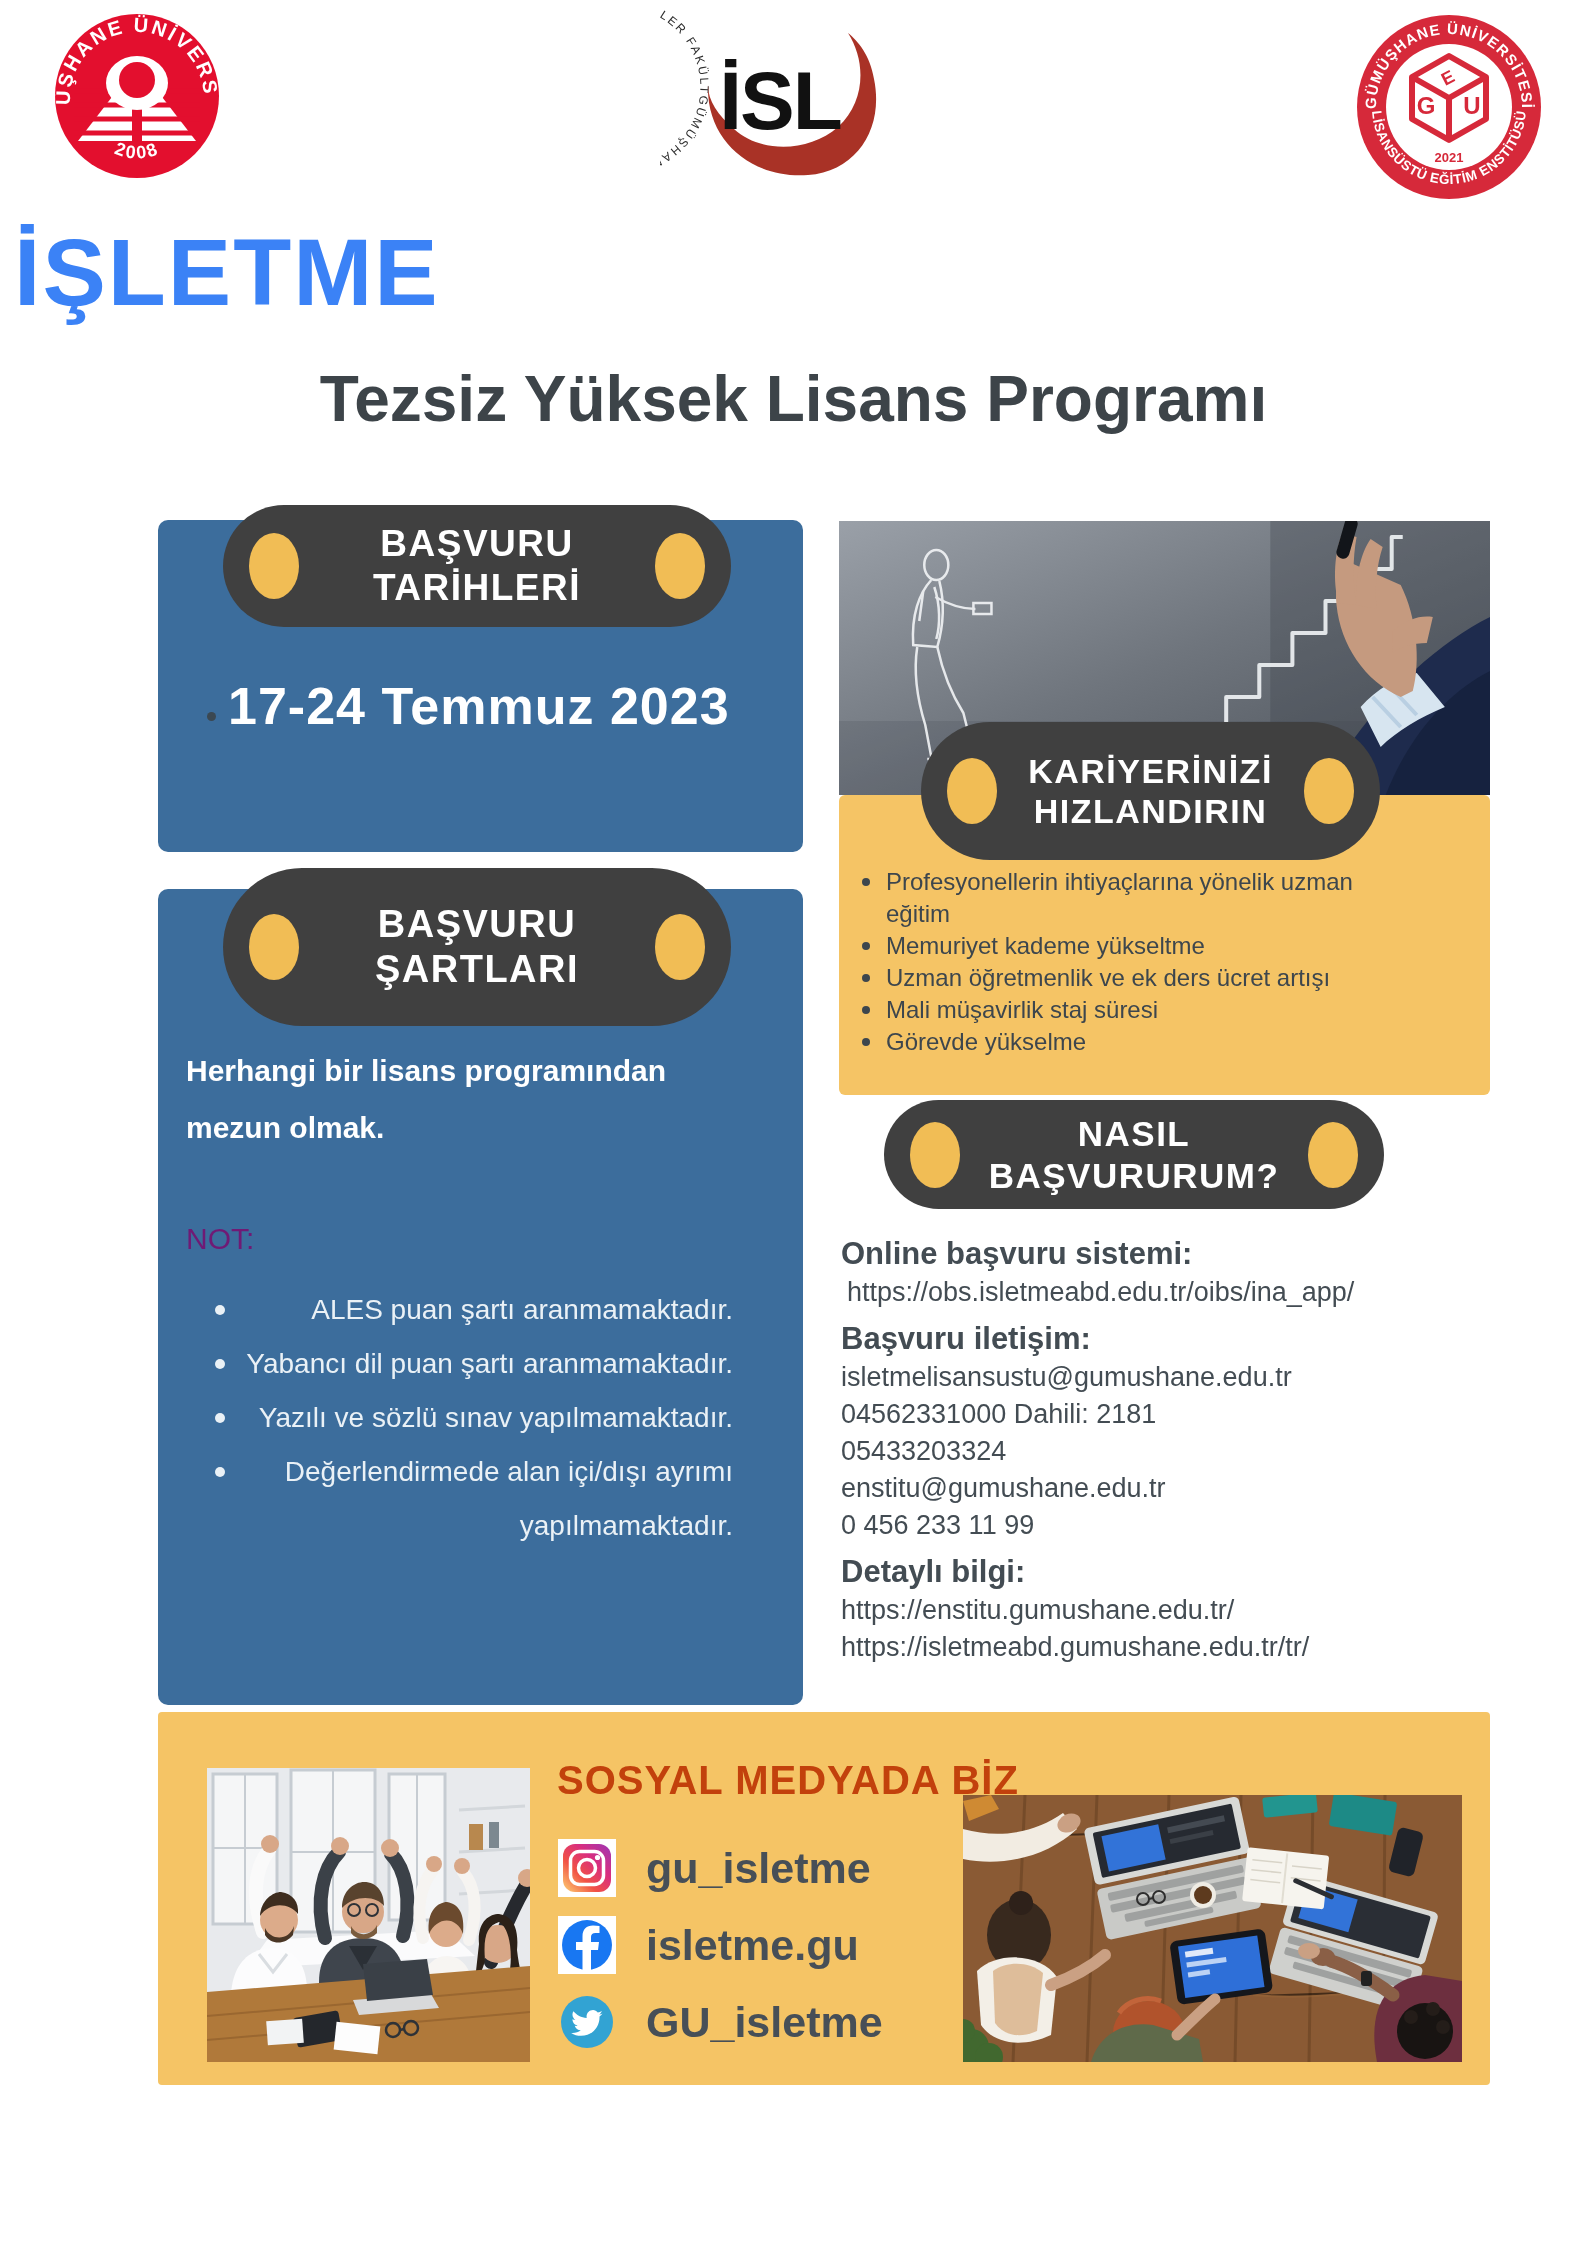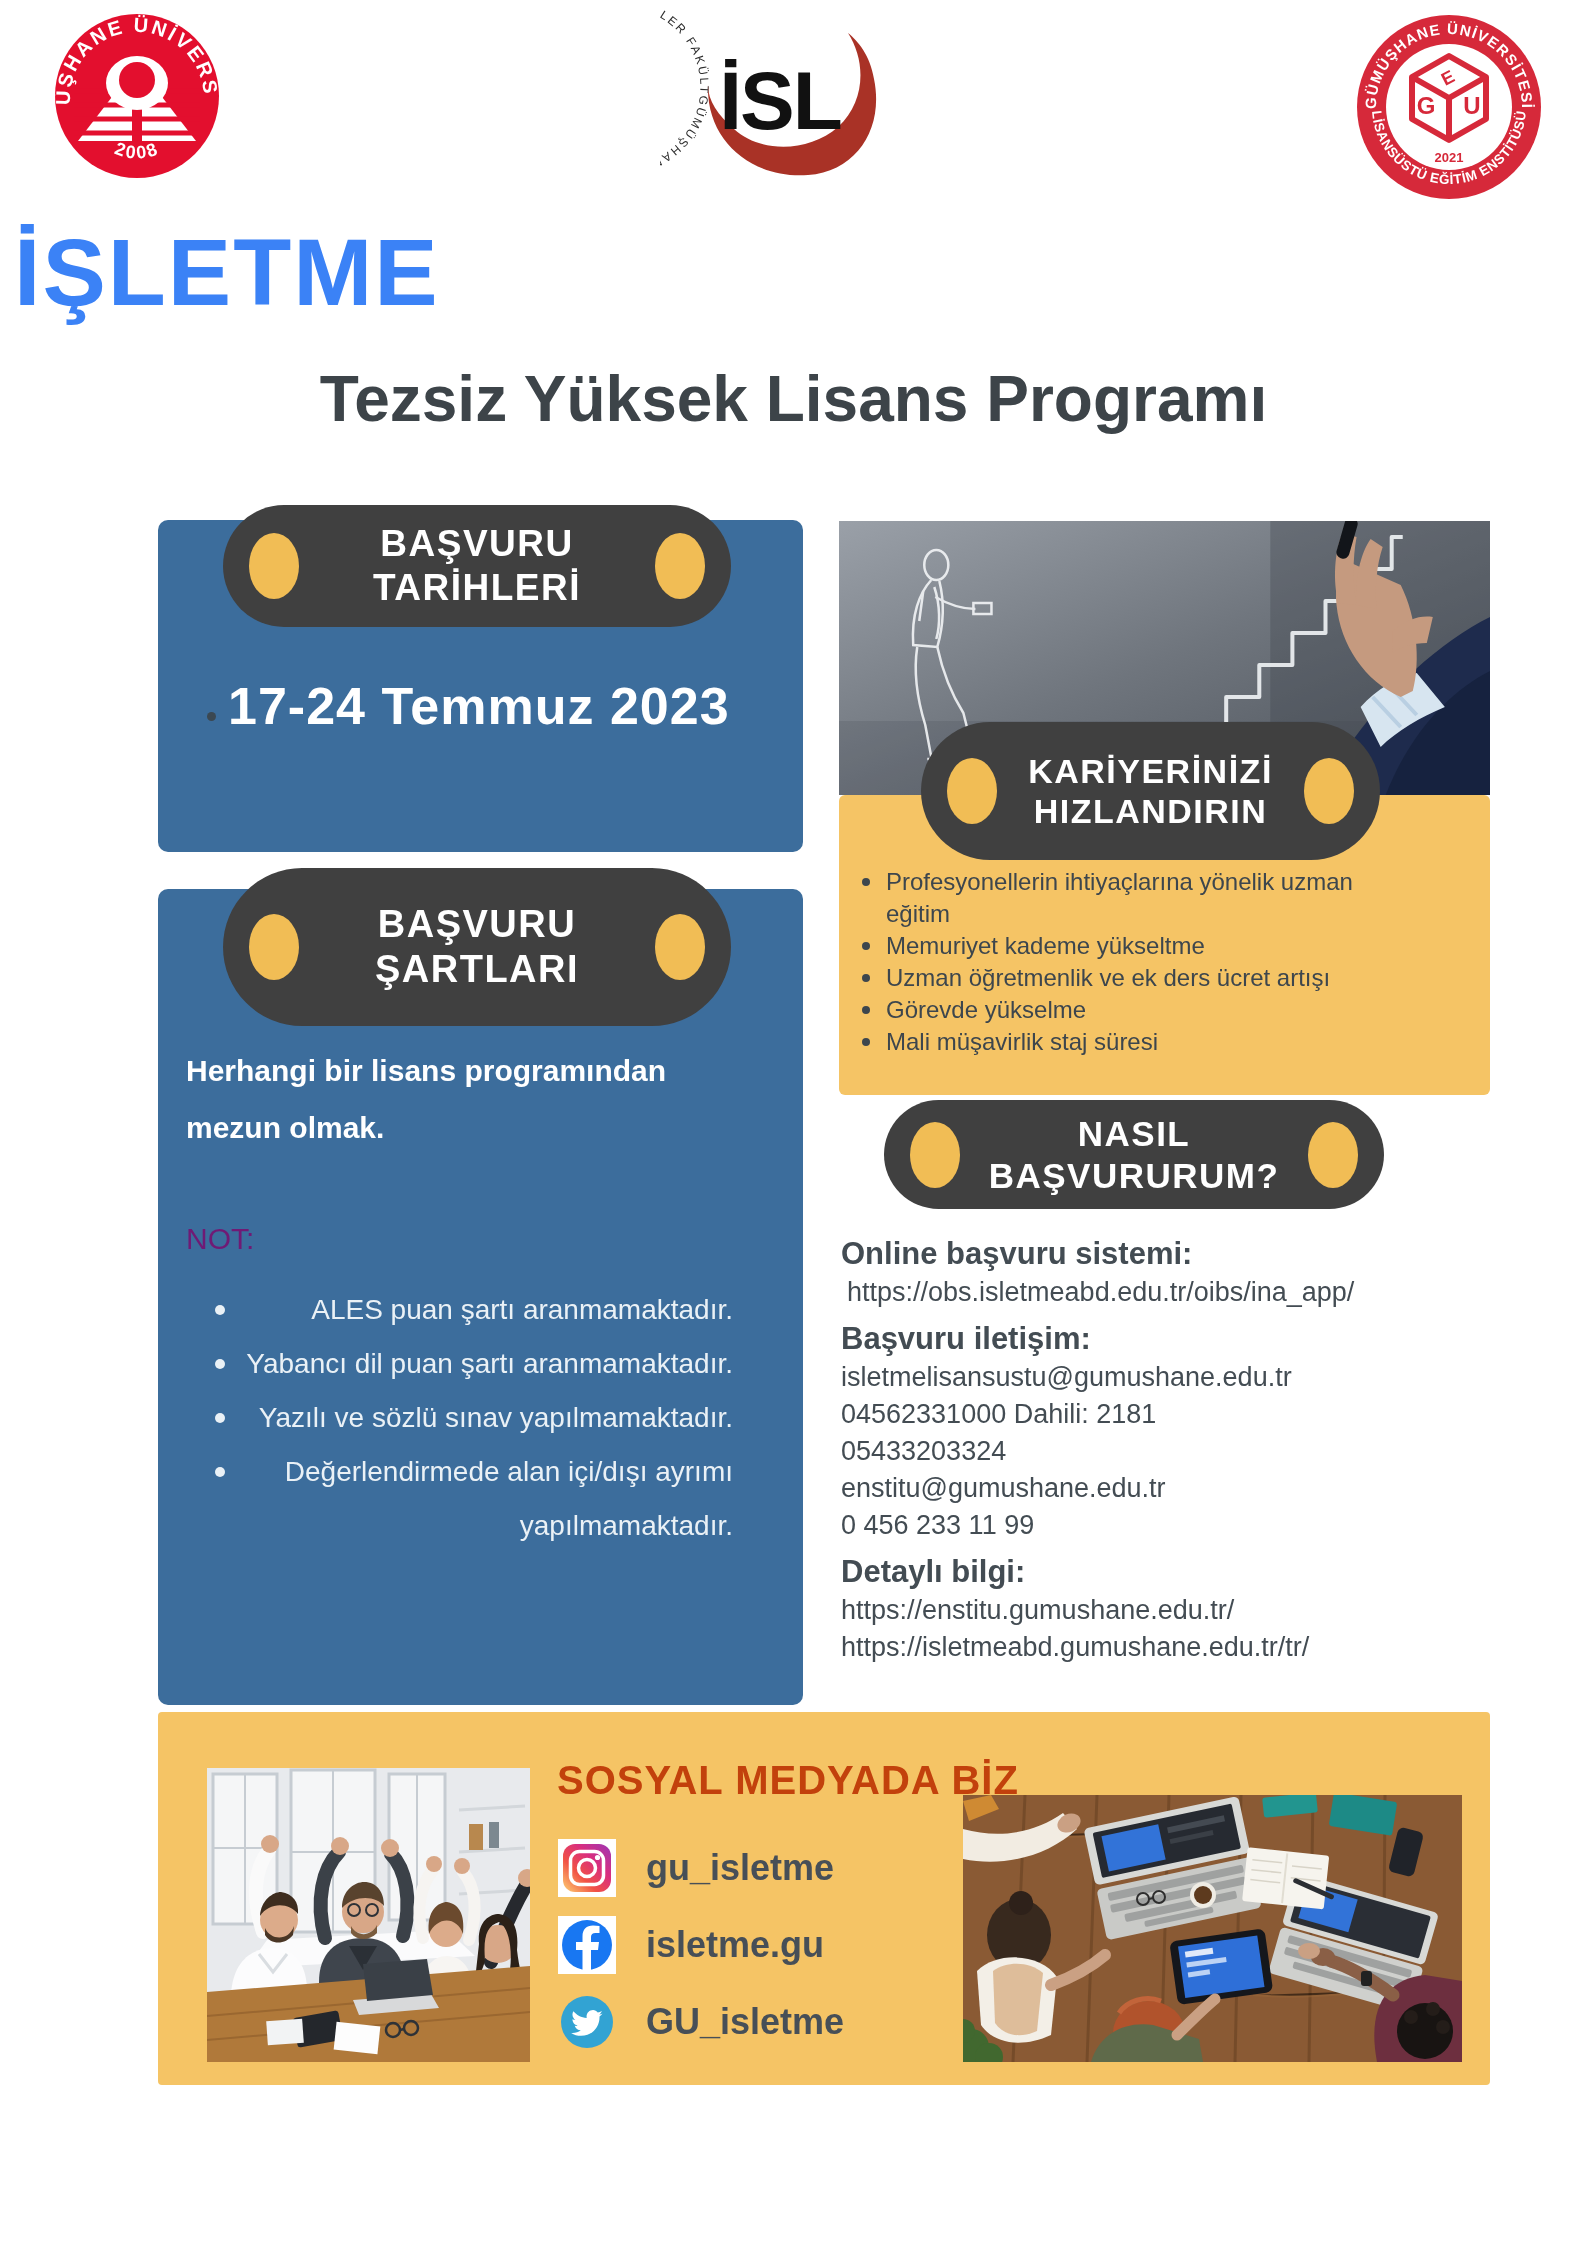--- a/index.html
+++ b/index.html
@@ -63,21 +63,21 @@
   .apply-block .ah:first-child{margin-top:0;}
   .apply-block .al{font-size:27px;line-height:37px;}
   .al-indent{padding-left:6px;}
   
   .social-heading{position:absolute;left:557px;top:1758px;font-size:40px;font-weight:bold;letter-spacing:1px;color:#c2410c;}
   .photo1{position:absolute;left:207px;top:1768px;width:323px;height:294px;}
   .photo2{position:absolute;left:963px;top:1795px;width:499px;height:267px;}
   .social-rows{position:absolute;left:558px;top:1839px;}
   .srow{display:flex;align-items:center;height:58px;margin-bottom:19px;}
   .sicon{width:58px;height:58px;flex:0 0 auto;}
-  .shandle{margin-left:30px;font-size:36px;font-weight:bold;color:#474f57;}
+  .shandle{margin-left:30px;font-size:43px;font-weight:bold;color:#474f57;}
 </style>
 </head>
 <body>
 
 <div class="poster">
 
   <svg class="logo logo-left" viewBox="0 0 170 166">
     <circle cx="85" cy="83" r="82" fill="#e30f2e"></circle>
     <defs>
       <path id="glt" d="M 18 86 A 67 67 0 1 1 152 86"></path>
@@ -193,22 +193,22 @@
     <span class="pill-text">
       <span>KARİYERİNİZİ</span>
         <span>HIZLANDIRIN</span>
     </span>
     <span class="oval"></span>
   </div>
   <ul class="career-list">
     <li><span>Profesyonellerin ihtiyaçlarına yönelik uzman eğitim</span></li>
     <li><span>Memuriyet kademe yükseltme</span></li>
     <li><span>Uzman öğretmenlik ve ek ders ücret artışı</span></li>
+    <li><span>Mali müşavirlik staj süresi</span></li>
     <li><span>Görevde yükselme</span></li>
-    <li><span>Mali müşavirlik staj süresi</span></li>
   </ul>
 
   <div class="bluebox box2"></div>
   <div class="pill pill-req">
     <span class="oval"></span>
     <span class="pill-text">
       <span>BAŞVURU</span>
         <span>ŞARTLARI</span>
     </span>
     <span class="oval"></span>

